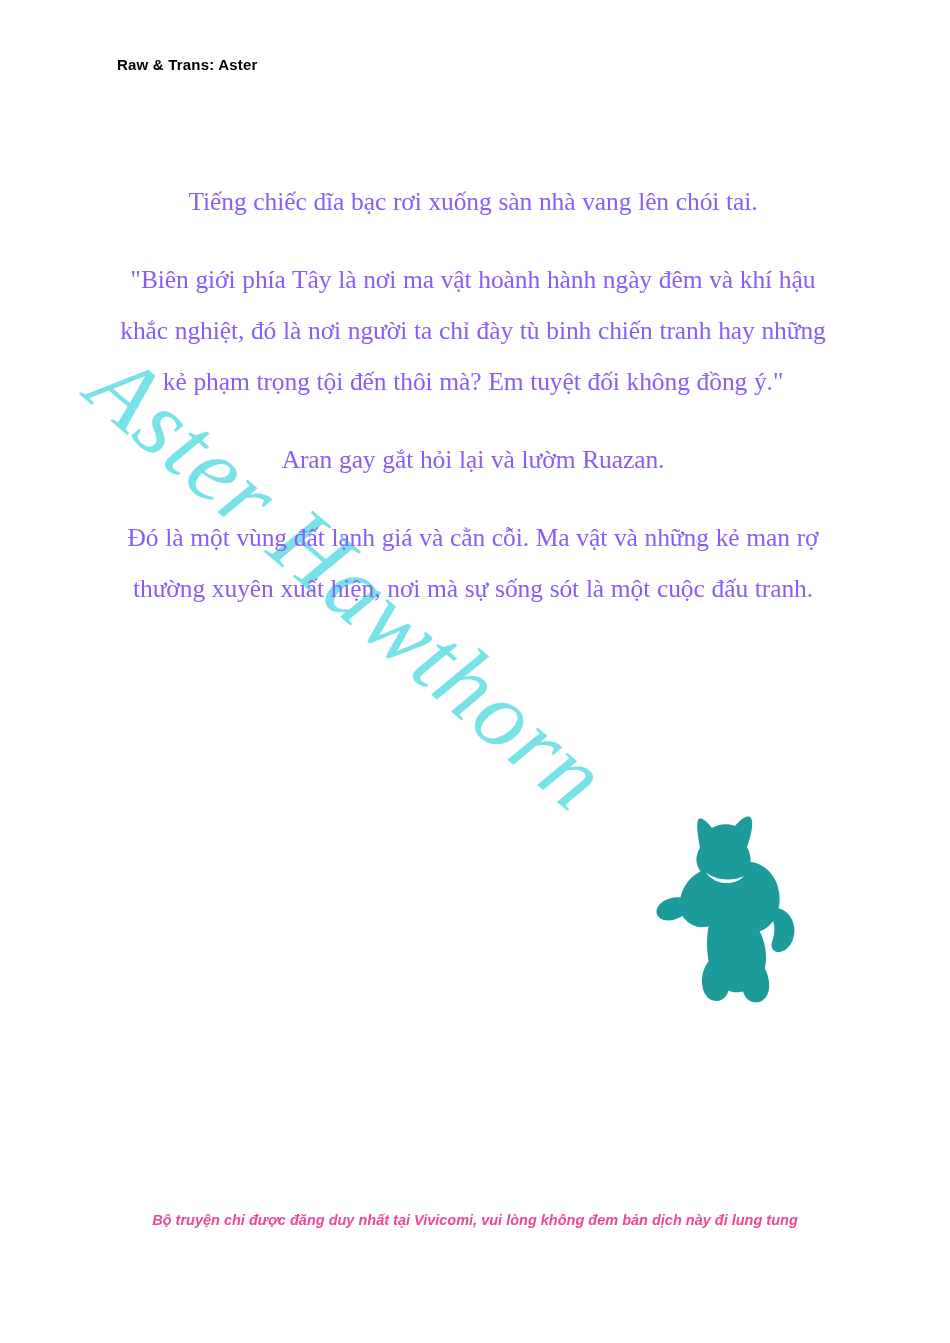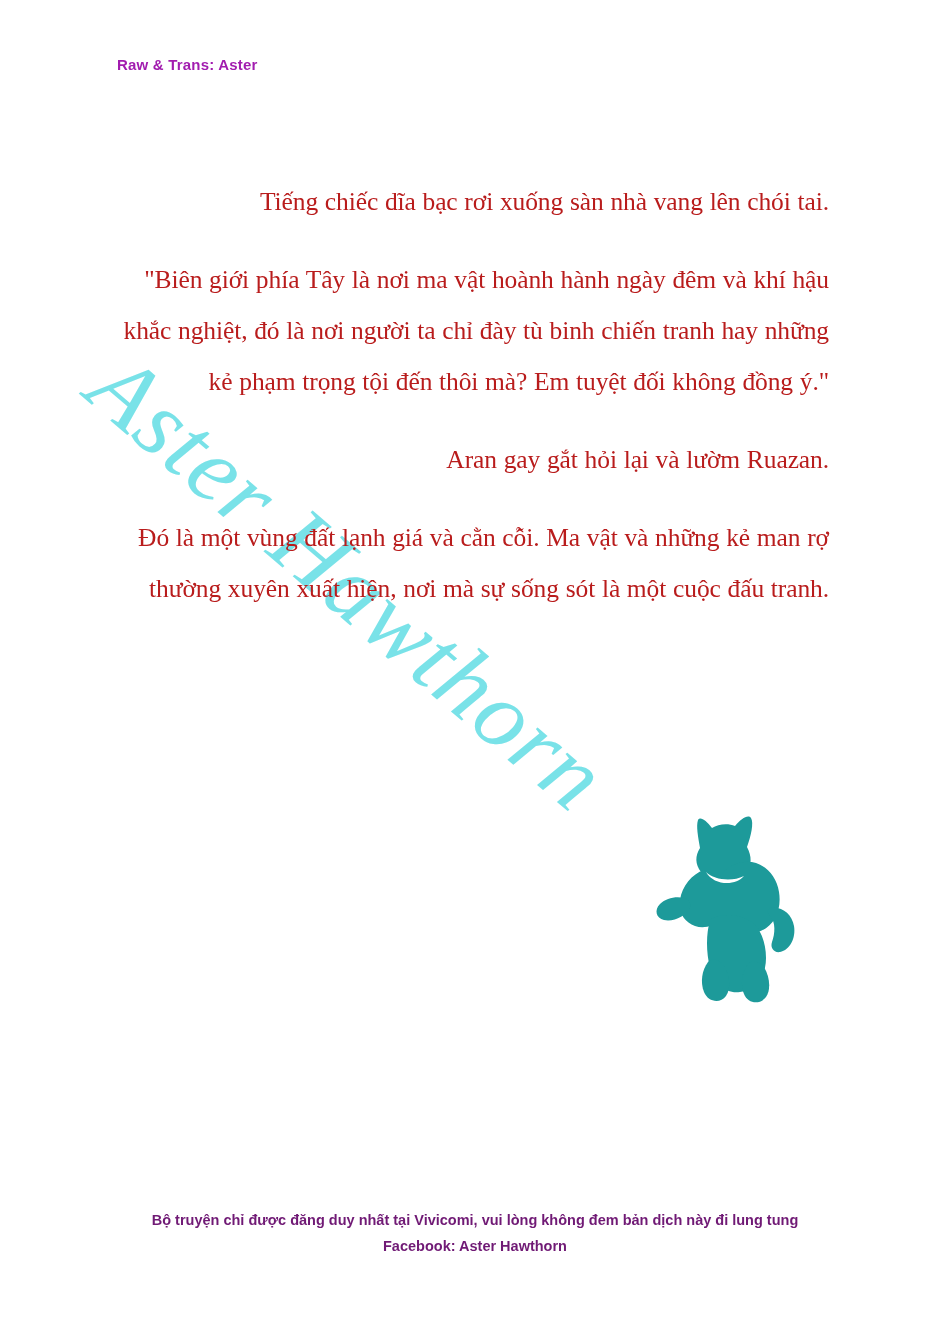--- a/index.html
+++ b/index.html
@@ -23,41 +23,41 @@
 
   
   .page-header {
     position: absolute;
     left: 117px;
     top: 56px;
     font-family: "Liberation Sans", "DejaVu Sans", sans-serif;
     font-size: 15px;
     font-weight: 700;
     letter-spacing: 0.2px;
-    color: #a21caf;
+    color: #000000;
     white-space: nowrap;
     z-index: 6;
   }
 
   
   .body-column {
     position: absolute;
     left: 117px;
     top: 176px;
     width: 712px;
     z-index: 5;
   }
 
   .para {
     font-family: "Liberation Serif", "DejaVu Serif", serif;
     font-size: 25.5px;
     line-height: 51px;
-    color: #b91c1c;
+    color: #8b5cf6;
     margin: 0 0 27px 0;
-    text-align: right;
+    text-align: center;
     letter-spacing: -0.1px;
     word-spacing: 0.5px;
   }
   .para:last-child { margin-bottom: 0; }
 
   
   .watermark {
     position: absolute;
     left: 140px;
     top: 330px;
@@ -99,21 +99,22 @@
     left: 0;
     right: 0;
     top: 1207px;
     text-align: center;
     z-index: 6;
   }
   .footer-line {
     font-family: "Liberation Sans", "DejaVu Sans", sans-serif;
     font-size: 14.5px;
     font-weight: 700;
-    color: #701a75;
+    font-style: italic;
+    color: #ec4899;
     line-height: 26px;
     white-space: nowrap;
   }
 
   
   .site-logo {
     position: absolute;
     left: 14px;
     top: 1288px;
     width: 160px;
@@ -196,17 +197,16 @@
                  C127 122 128 110 122 104
                  C119 101 119 97 122 96 Z"></path>
       </g>
 
       <path d="M58 60 C66 68 84 70 96 64 C88 74 66 74 58 60 Z" fill="#ffffff"></path>
     </svg>
   </div>
 
   <div class="footer-notice">
     <div class="footer-line">Bộ truyện chỉ được đăng duy nhất tại Vivicomi, vui lòng không đem bản dịch này đi lung tung</div>
-    <div class="footer-line">Facebook: Aster Hawthorn</div>
   </div>
 
 
 </div>
 
 </body></html>

